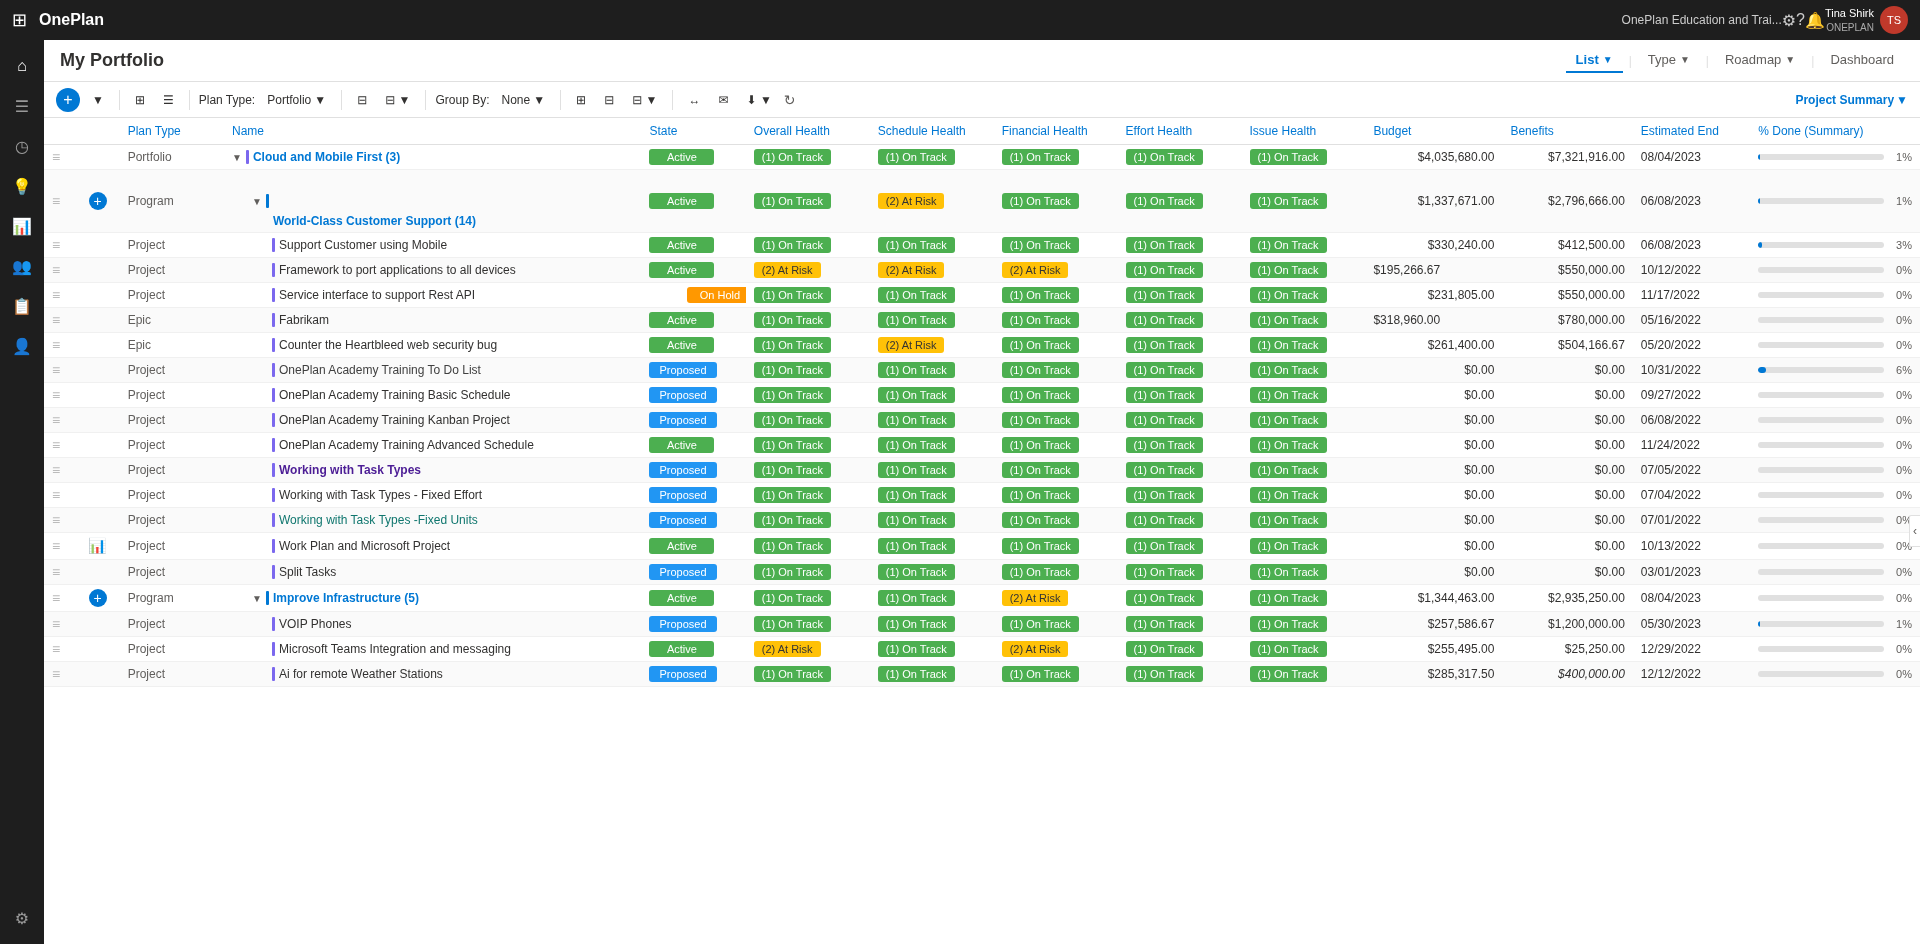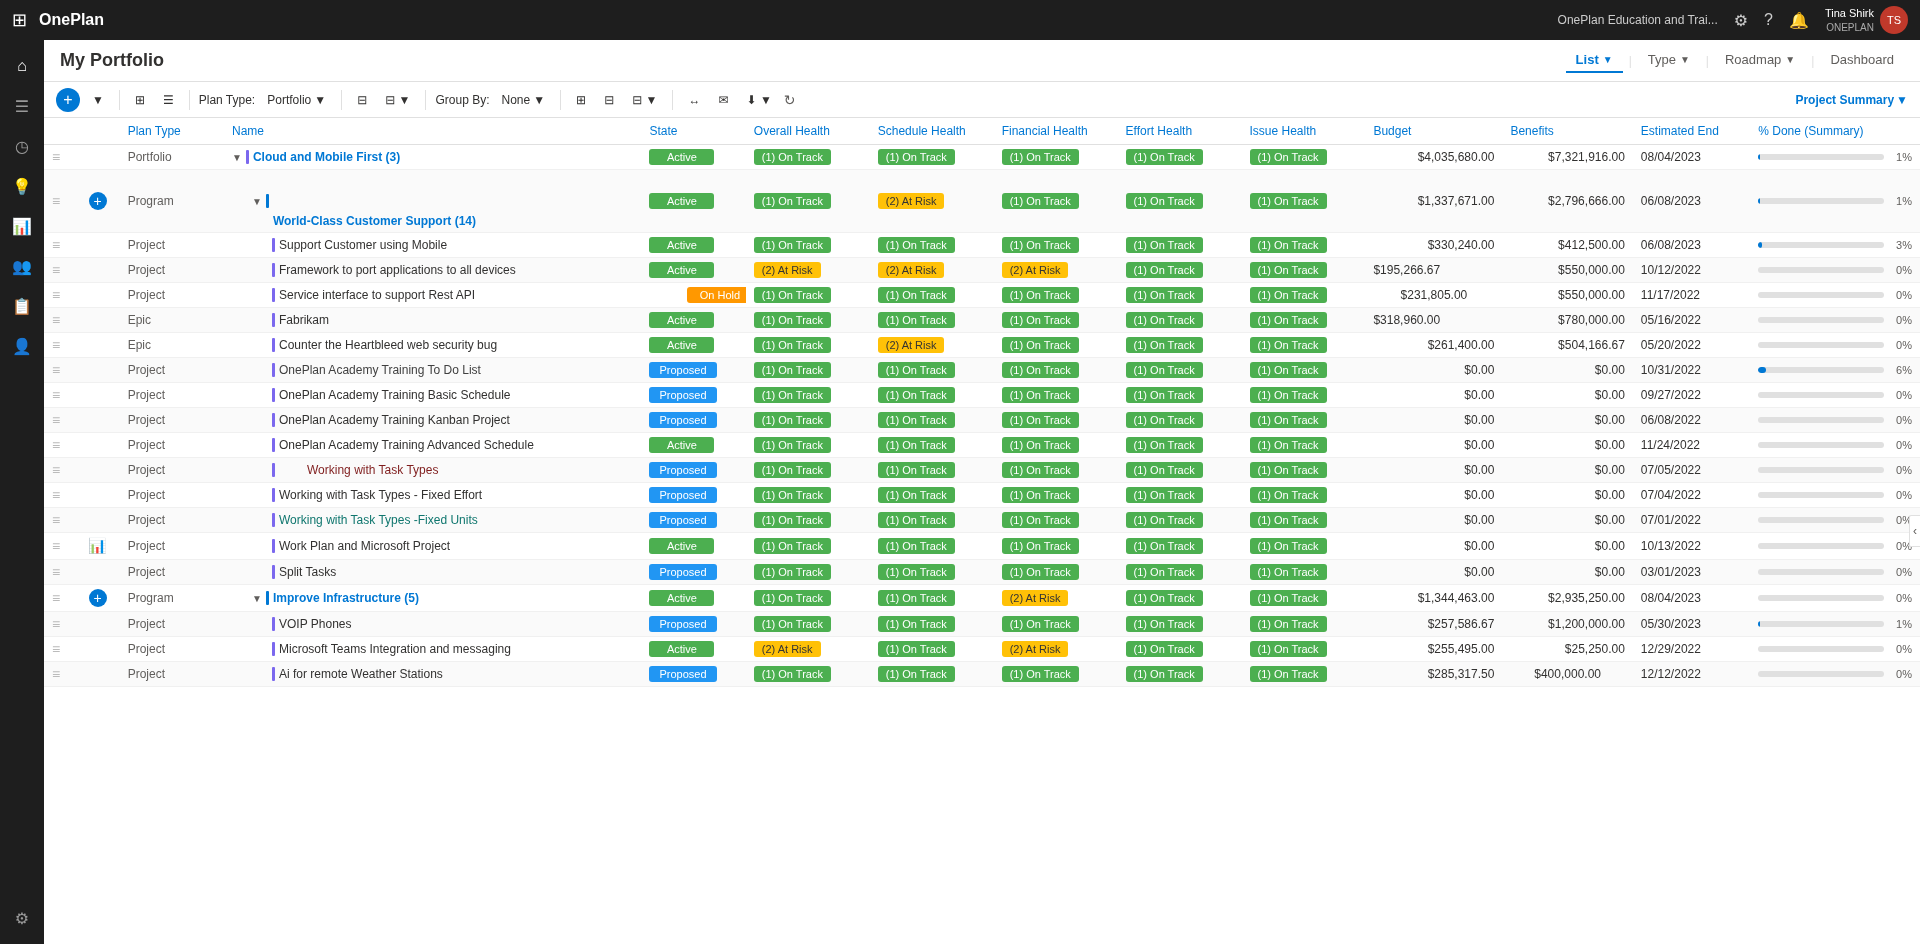--- a/index.html
+++ b/index.html
@@ -9,21 +9,21 @@
     .top-nav {
       background: #1e1e1e;
       height: 40px;
       display: flex;
       align-items: center;
       padding: 0 12px;
       color: white;
       gap: 12px;
     }
     .top-nav-logo { font-size: 16px; font-weight: 600; color: white; flex: 1; }
-    .top-nav-right { display: flex; align-items: center; gap: 16px; font-size: 12px; }
+    .top-nav-right { display: flex; align-items: center; font-size: 12px; }
     .top-nav-org { color: #ccc; font-size: 12px; }
     .top-nav-icon { color: #ccc; font-size: 16px; cursor: pointer; }
     .top-nav-user { display: flex; align-items: center; gap: 6px; }
     .top-nav-avatar { width: 28px; height: 28px; border-radius: 50%; background: #c0392b; display: flex; align-items: center; justify-content: center; color: white; font-size: 11px; }
     .top-nav-username { color: white; font-size: 11px; text-align: right; line-height: 1.3; }
 
     
     .layout { display: flex; height: calc(100vh - 40px); }
     .sidebar { width: 44px; background: #1e1e1e; display: flex; flex-direction: column; align-items: center; padding: 8px 0; gap: 4px; flex-shrink: 0; }
     .sidebar-icon { width: 36px; height: 36px; display: flex; align-items: center; justify-content: center; color: #999; font-size: 16px; cursor: pointer; border-radius: 4px; }
@@ -342,21 +342,21 @@
                   <span class="name-bar" style="background:#7b68ee;"></span>
                   <span style="font-weight:400;color:#323130;cursor:default;">Service interface to support Rest API</span>
                 </div>
               </td>
               <td><span class="state-badge state-onhold">On Hold</span></td>
               <td><span class="badge badge-green">(1) On Track</span></td>
               <td><span class="badge badge-green">(1) On Track</span></td>
               <td><span class="badge badge-green">(1) On Track</span></td>
               <td><span class="badge badge-green">(1) On Track</span></td>
               <td><span class="badge badge-green">(1) On Track</span></td>
-              <td style="text-align: center;">$231,805.00</td>
+              <td style="text-align: right;">$231,805.00</td>
               <td style="text-align: right;">$550,000.00</td>
               <td>11/17/2022</td>
               <td>
                 <div class="pct-bar">
     <div class="pct-track">
       <div class="pct-fill" style="width:0%;"></div>
     </div>
     <span class="pct-text">0%</span>
   </div>
               </td>
@@ -529,21 +529,21 @@
   </div>
               </td>
             </tr>
             <tr style="background: rgb(250, 250, 250);">
               <td><span style="color:#bbb;font-size:14px;">≡</span></td>
               <td></td>
               <td style="color: rgb(96, 94, 92);">Project</td>
               <td style="padding-left: 48px;">
                 <div class="name-cell">
                   <span class="name-bar" style="background:#7b68ee;"></span>
-                  <span style="font-weight:400;color:#7f1d1d;cursor:default;margin-left:28px;">Working with Task Types</span>
+                  <span style="font-weight:700;color:#4c1d95;cursor:default;">Working with Task Types</span>
                 </div>
               </td>
               <td><span class="state-badge state-proposed">Proposed</span></td>
               <td><span class="badge badge-green">(1) On Track</span></td>
               <td><span class="badge badge-green">(1) On Track</span></td>
               <td><span class="badge badge-green">(1) On Track</span></td>
               <td><span class="badge badge-green">(1) On Track</span></td>
               <td><span class="badge badge-green">(1) On Track</span></td>
               <td style="text-align: right;">$0.00</td>
               <td style="text-align: right;">$0.00</td>
@@ -764,21 +764,21 @@
                   <span style="font-weight:400;color:#323130;cursor:default;">Ai for remote Weather Stations</span>
                 </div>
               </td>
               <td><span class="state-badge state-proposed">Proposed</span></td>
               <td><span class="badge badge-green">(1) On Track</span></td>
               <td><span class="badge badge-green">(1) On Track</span></td>
               <td><span class="badge badge-green">(1) On Track</span></td>
               <td><span class="badge badge-green">(1) On Track</span></td>
               <td><span class="badge badge-green">(1) On Track</span></td>
               <td style="text-align: right;">$285,317.50</td>
-              <td style="text-align: center;">$400,000.00</td>
+              <td style="text-align: right; font-style: italic;">$400,000.00</td>
               <td>12/12/2022</td>
               <td>
                 <div class="pct-bar">
     <div class="pct-track">
       <div class="pct-fill" style="width:0%;"></div>
     </div>
     <span class="pct-text">0%</span>
   </div>
               </td>
             </tr>

